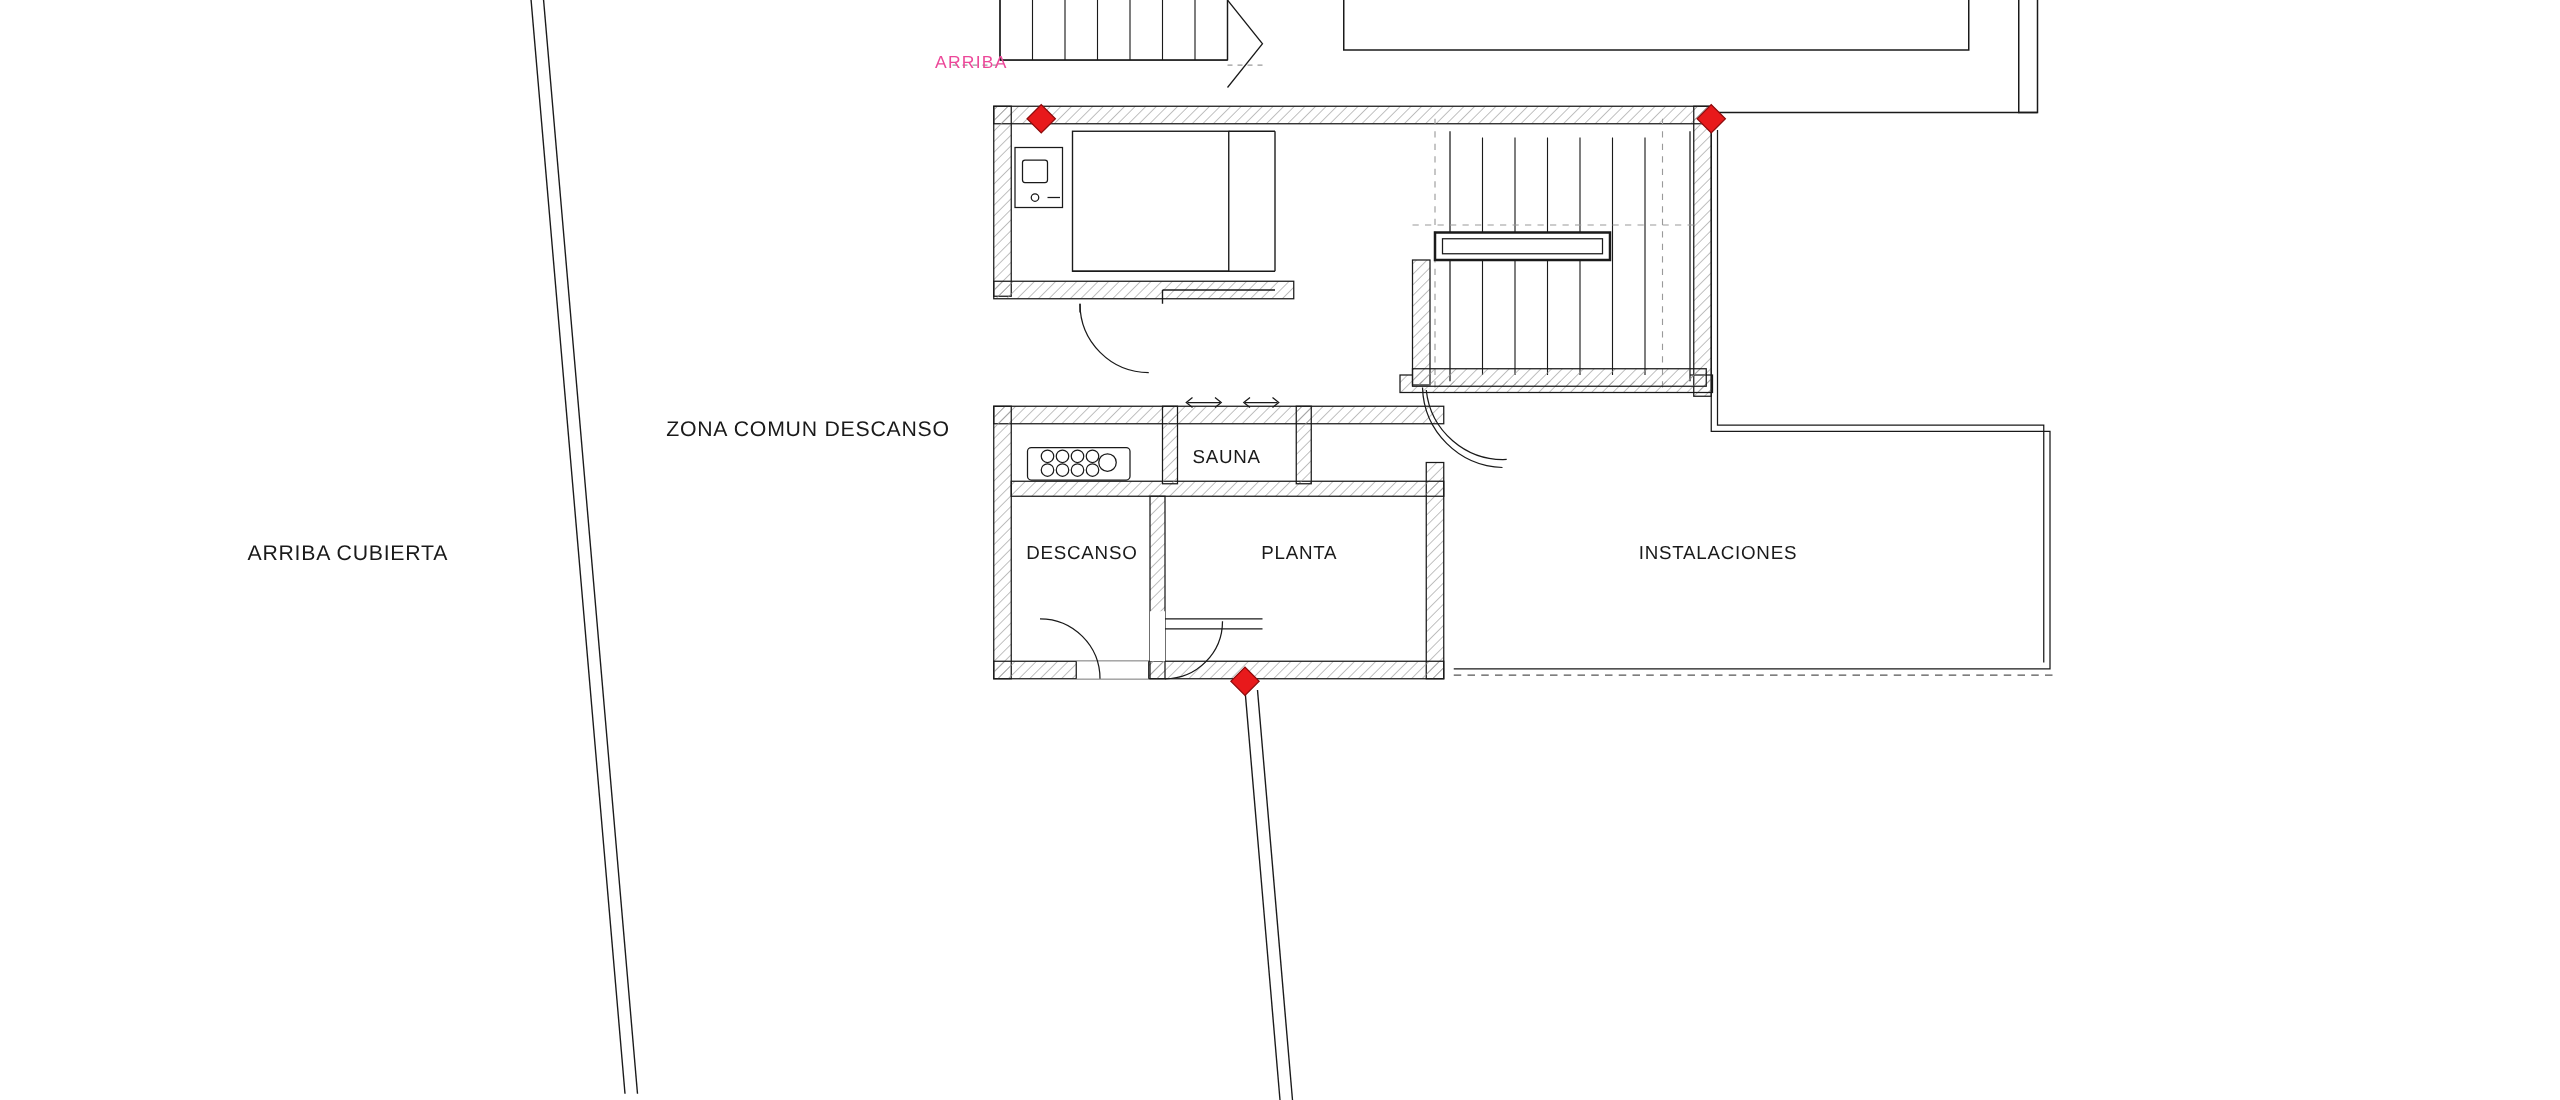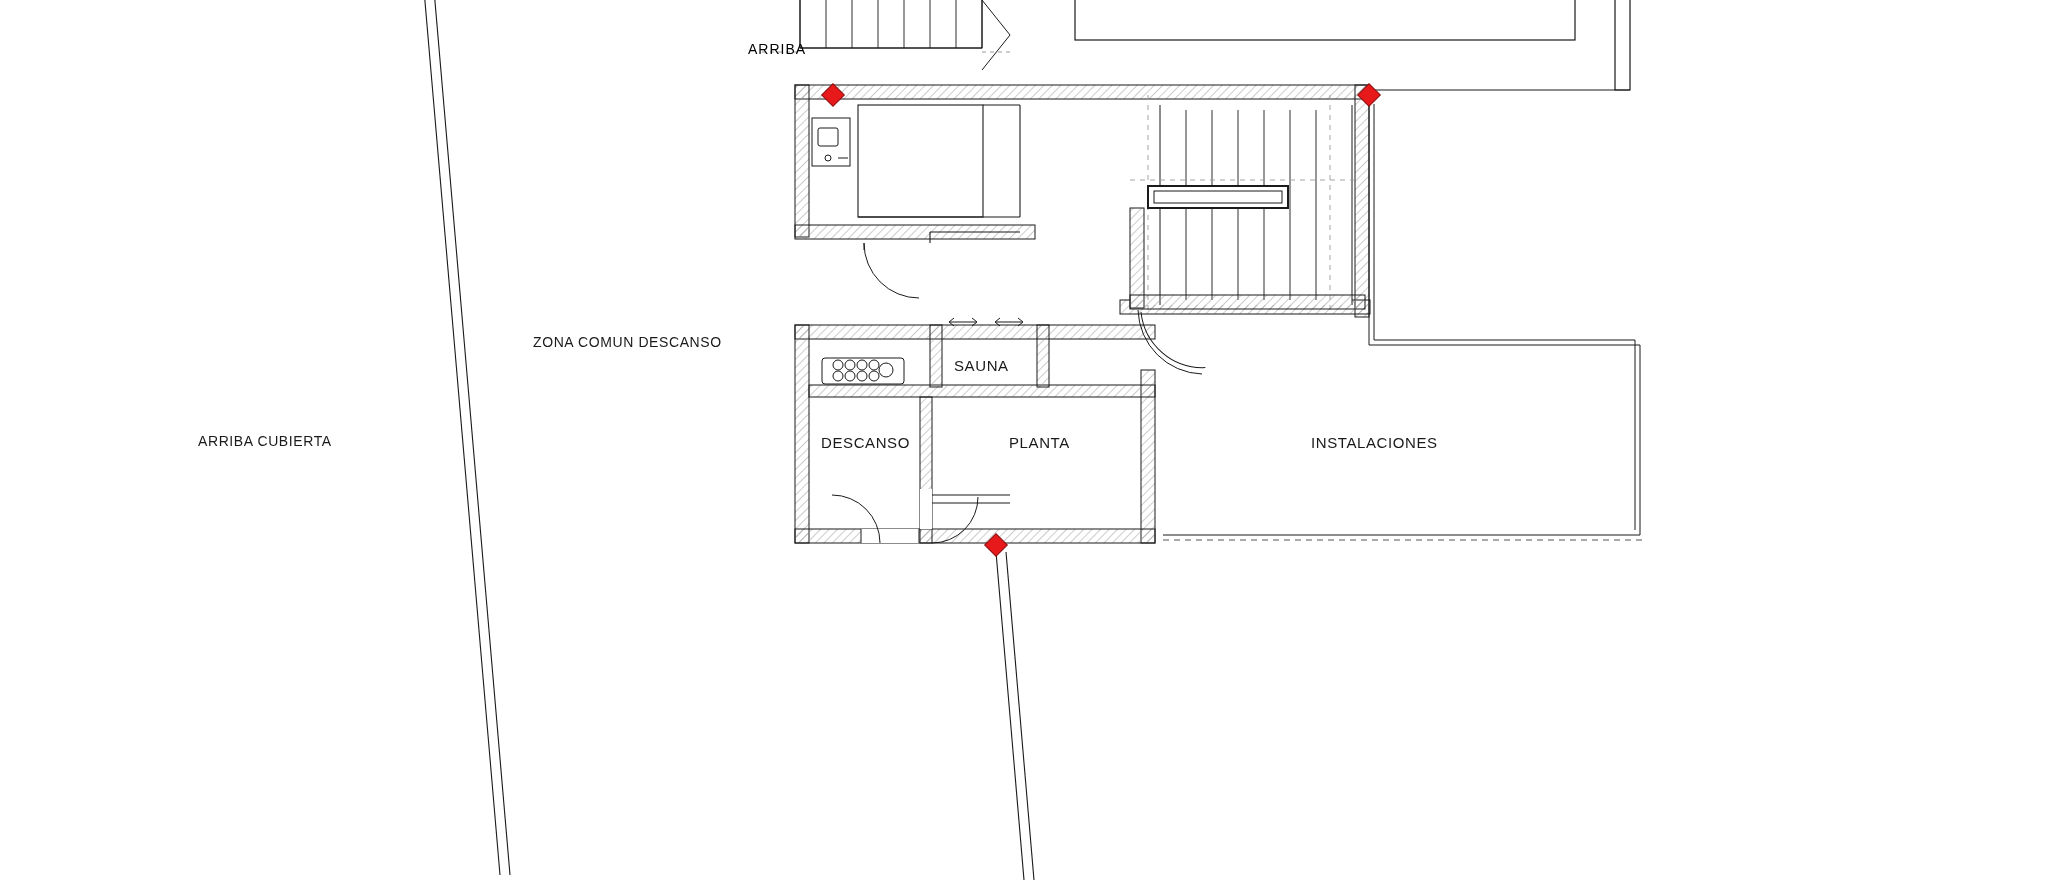--- a/index.html
+++ b/index.html
@@ -25,30 +25,30 @@
     position: absolute;
     left: 0;
     top: 0;
     width: 2048px;
     height: 880px;
     display: block;
   }
   .label {
     position: absolute;
     color: #1a1a1a;
-    font-size: 14px;
+    font-size: 17px;
     letter-spacing: 0.6px;
     white-space: nowrap;
     font-family: "Liberation Sans", sans-serif;
   }
   .label.small {
     font-size: 15px;
   }
   .label.faint {
-    color: #000000;
+    color: #ec4899;
     font-size: 14px;
     letter-spacing: 1px;
   }
   .lbl-planta-cubierta { left: 198px; top: 433px; }
   .lbl-zona-comun      { left: 533px; top: 334px; }
   .lbl-arriba          { left: 748px; top: 41px; }
   .lbl-rits            { left: 954px; top: 357px; }
   .lbl-vestidor        { left: 821px; top: 434px; }
   .lbl-sauna           { left: 1009px; top: 434px; }
   .lbl-instalaciones   { left: 1311px; top: 434px; }

